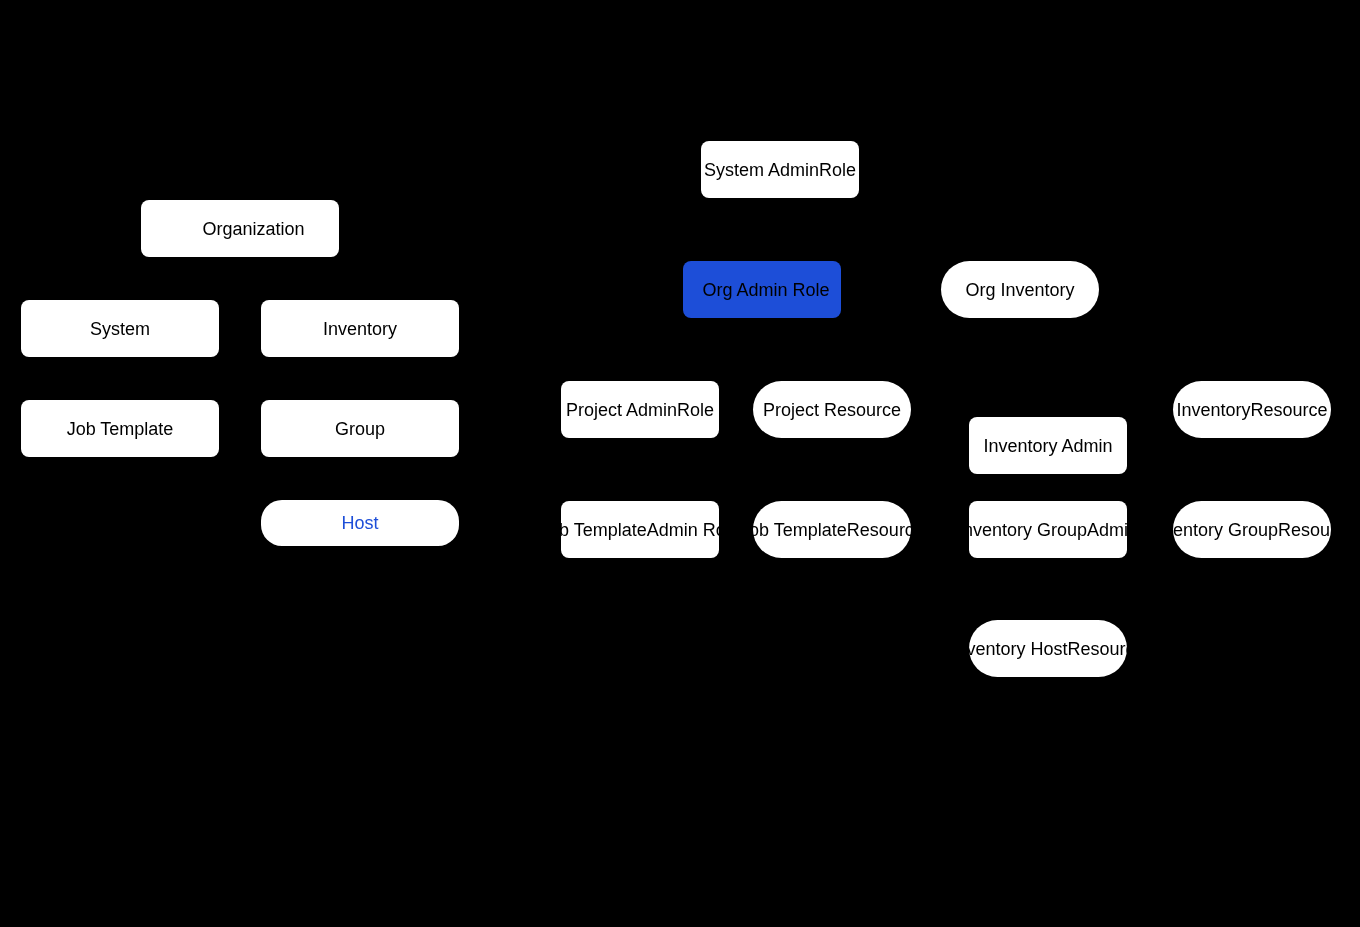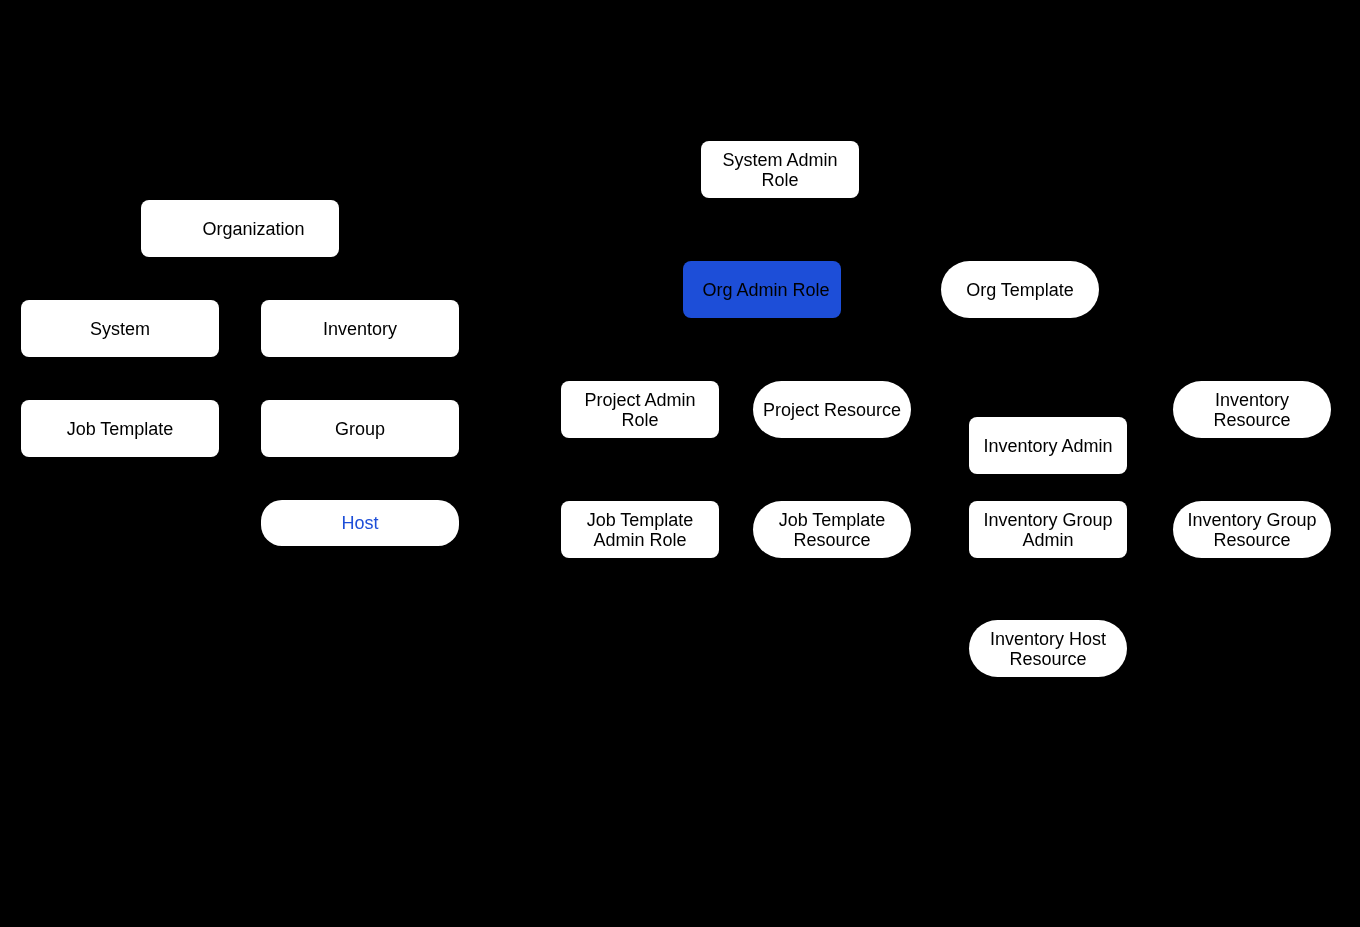--- a/index.html
+++ b/index.html
@@ -10,21 +10,21 @@
   .canvas {
     position: relative;
     width: 1360px;
     height: 927px;
     overflow: hidden;
     font-family: "Liberation Sans", sans-serif;
   }
   .node {
     position: absolute;
     display: flex;
-    flex-direction: column;
+    flex-direction: row;
     align-items: center;
     justify-content: center;
     text-align: center;
     font-size: 18px;
     line-height: 20px;
     box-sizing: border-box;
   }
   .node.rect {
     border-radius: 8px;
   }
@@ -58,21 +58,21 @@
       <div class="line">Host</div>
     </div>
     <div class="node rect" style="left: 701px; top: 141px; width: 158px; height: 57px; background: rgb(255, 255, 255); color: rgb(0, 0, 0);">
       <div class="line">System Admin</div>
       <div class="line">Role</div>
     </div>
     <div class="node rect" style="left: 683px; top: 261px; width: 158px; height: 57px; background: #1d4ed8; color: rgb(0, 0, 0); padding-left: 8px;">
       <div class="line">Org Admin Role</div>
     </div>
     <div class="node stadium" style="left: 941px; top: 261px; width: 158px; height: 57px; background: rgb(255, 255, 255); color: rgb(0, 0, 0);">
-      <div class="line">Org Template</div>
+      <div class="line">Org Inventory</div>
     </div>
     <div class="node rect" style="left: 561px; top: 381px; width: 158px; height: 57px; background: rgb(255, 255, 255); color: rgb(0, 0, 0);">
       <div class="line">Project Admin</div>
       <div class="line">Role</div>
     </div>
     <div class="node stadium" style="left: 753px; top: 381px; width: 158px; height: 57px; background: rgb(255, 255, 255); color: rgb(0, 0, 0);">
       <div class="line">Project Resource</div>
     </div>
     <div class="node rect" style="left: 969px; top: 381px; width: 158px; height: 57px; background: rgb(255, 255, 255); color: rgb(0, 0, 0); margin-top: 36px;">
       <div class="line">Inventory Admin</div>

